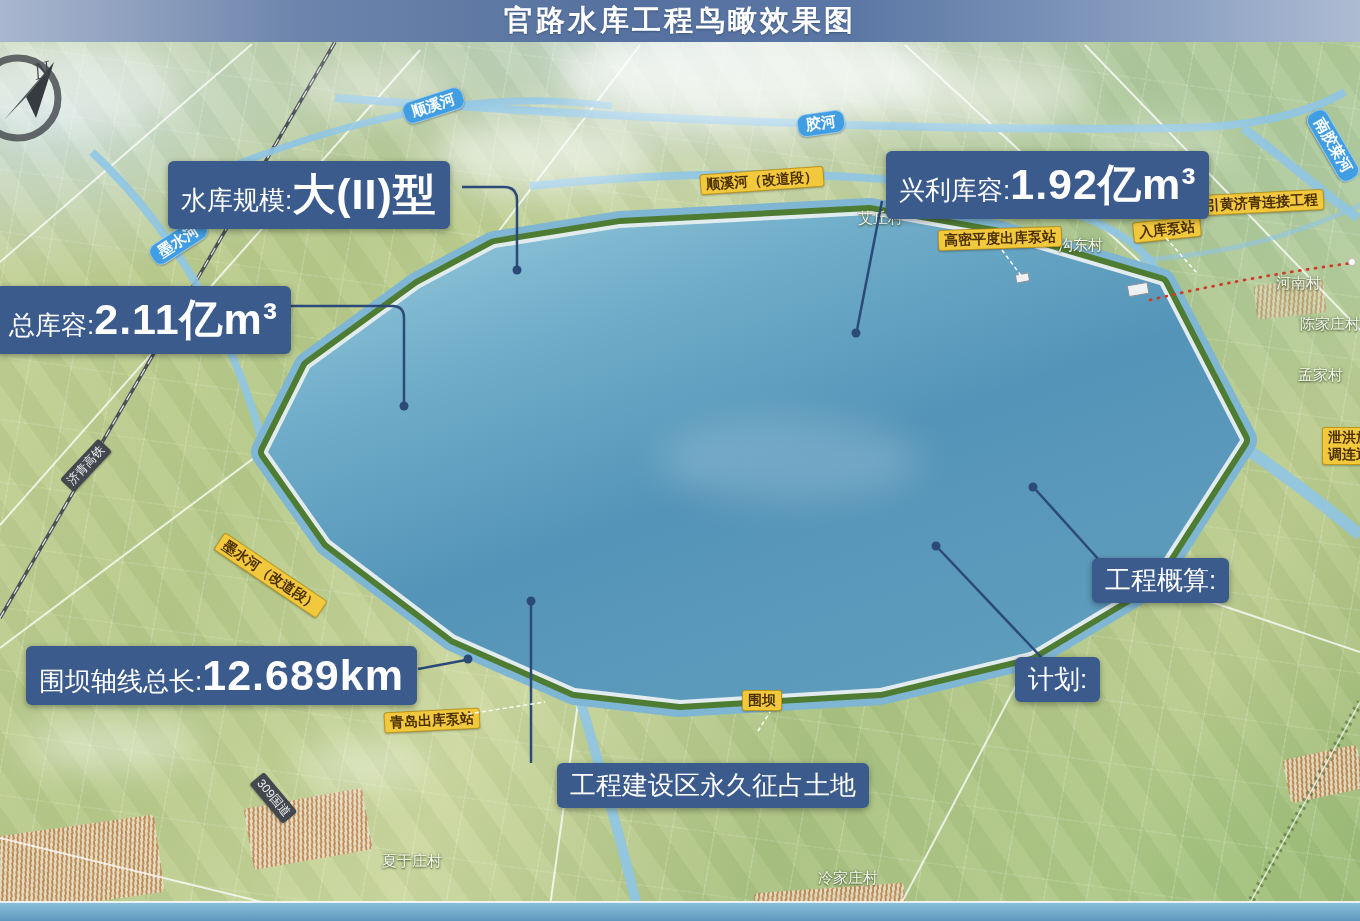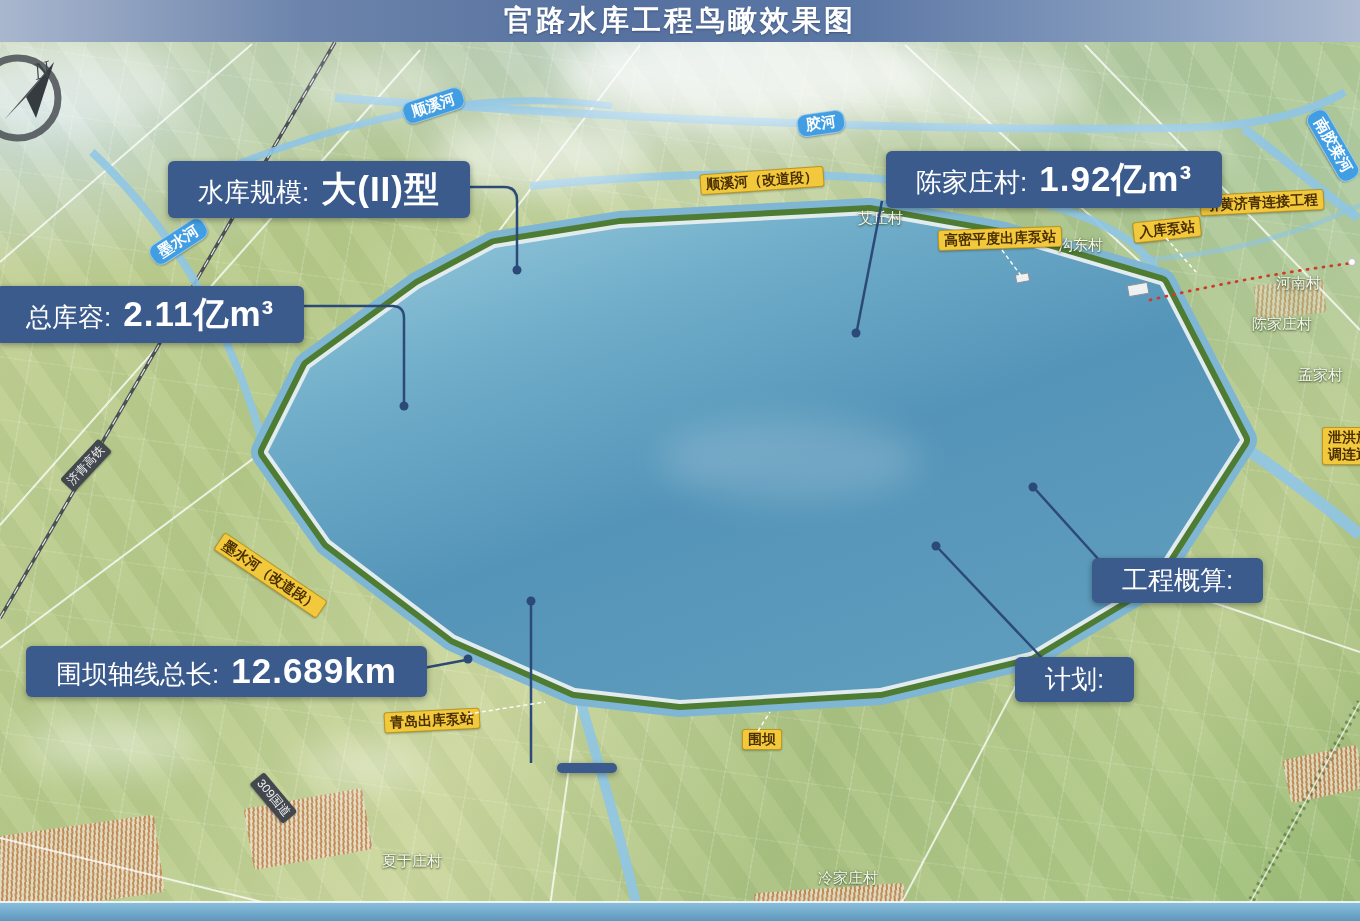--- a/index.html
+++ b/index.html
@@ -25,24 +25,24 @@
       repeating-linear-gradient(8deg,rgba(255,255,255,.10) 0 1.5px,transparent 1.5px 62px),
       repeating-linear-gradient(55deg,rgba(110,140,60,.07) 0 22px,rgba(232,238,180,.08) 22px 44px);}
   .layer{position:absolute;left:0;top:0;}
   
   .patch{position:absolute;border-radius:4px;opacity:.8;filter:blur(.4px);
     background:repeating-linear-gradient(100deg,#c77a4a 0 2px,#e9e1cd 2px 4.5px);}
   
   .cloud{position:absolute;background:rgba(255,255,255,.8);border-radius:50%;filter:blur(18px);}
   
   .callout{position:absolute;z-index:30;background:#3b5b8d;color:#fff;white-space:nowrap;
-    display:flex;align-items:baseline;padding:5px 30px;border-radius:6px;
-    box-shadow:0 2px 6px rgba(0,0,0,.35);gap:12px;}
+    display:flex;align-items:baseline;padding:5px 13px;border-radius:6px;
+    box-shadow:0 2px 6px rgba(0,0,0,.35);}
   .callout .cl{font-size:26px;}
-  .callout .cv{font-size:35px;font-weight:bold;letter-spacing:1px;}
+  .callout .cv{font-size:43px;font-weight:bold;letter-spacing:1px;}
   .note{position:absolute;z-index:30;color:#fff;font-size:19px;letter-spacing:.5px;
     text-shadow:0 1px 2px rgba(40,60,30,.85),0 0 4px rgba(40,60,30,.5);white-space:nowrap;}
   
   .ylab{position:absolute;z-index:25;background:#f2c93c;color:#4a2f00;font-weight:bold;
     font-size:14px;line-height:17px;padding:1px 5px;border-radius:3px;white-space:nowrap;
     border:1px solid rgba(150,110,0,.55);box-shadow:0 1px 2px rgba(0,0,0,.25);}
   .rlab{position:absolute;z-index:25;background:#419ee2;color:#fff;font-weight:bold;
     font-size:15px;padding:1px 8px;border-radius:9px;white-space:nowrap;
     border:1px solid rgba(255,255,255,.45);box-shadow:0 1px 2px rgba(0,0,0,.3);}
   .klab{position:absolute;z-index:25;background:#43484e;color:#f2f2f2;font-size:12px;
@@ -182,57 +182,58 @@
 
   <div class="callout" style="left:168px;top:161px">
     <span class="cl">水库规模:</span>
       <span class="cv">大(II)型</span>
   </div>
   <div class="callout" style="left:-4px;top:286px">
     <span class="cl">总库容:</span>
       <span class="cv">2.11亿m³</span>
   </div>
   <div class="callout" style="left:886px;top:151px">
-    <span class="cl">陈家庄村:</span>
+    <span class="cl">兴利库容:</span>
       <span class="cv">1.92亿m³</span>
   </div>
   <div class="callout" style="left:26px;top:646px">
     <span class="cl">围坝轴线总长:</span>
       <span class="cv">12.689km</span>
   </div>
   <div class="callout" style="left:1092px;top:558px">
     <span class="cl">工程概算:</span>
   </div>
   <div class="callout" style="left:1015px;top:657px">
     <span class="cl">计划:</span>
   </div>
   <div class="callout" style="left:557px;top:763px">
+    <span class="cl">工程建设区永久征占土地</span>
   </div>
 
   <div class="rlab" style="left:402px;top:94px;transform:rotate(-18deg)">顺溪河</div>
   <div class="rlab" style="left:797px;top:112px;transform:rotate(-8deg)">胶河</div>
   <div class="rlab" style="left:1294px;top:134px;transform:rotate(60deg)">南胶莱河</div>
   <div class="rlab" style="left:147px;top:230px;transform:rotate(-33deg)">墨水河</div>
 
   <div class="klab" style="left:58px;top:456px;transform:rotate(-47deg)">济青高铁</div>
   <div class="klab" style="left:264px;top:772px;transform:rotate(50deg);transform-origin:left top">309国道</div>
 
   <div class="ylab" style="left:700px;top:170px;transform:rotate(-4deg)">顺溪河（改道段）</div>
   <div class="ylab" style="left:1200px;top:192px;transform:rotate(-3deg)">引黄济青连接工程</div>
   <div class="ylab" style="left:938px;top:228px;transform:rotate(-2deg)">高密平度出库泵站</div>
   <div class="ylab" style="left:1133px;top:219px;transform:rotate(-6deg)">入库泵站</div>
   <div class="ylab" style="left:1322px;top:427px;border-radius:3px 0 0 3px;border-right:none">
     <div>泄洪放</div>
     <div>调连通</div>
   </div>
   <div class="ylab" style="left:225px;top:532px;transform:rotate(34deg);transform-origin:left top">墨水河（改道段）</div>
   <div class="ylab" style="left:384px;top:710px;transform:rotate(-3deg)">青岛出库泵站</div>
-  <div class="ylab" style="left:742px;top:729px">围坝</div>
+  <div class="ylab" style="left:742px;top:690px">围坝</div>
 
   <div class="vlab" style="left:858px;top:209px">艾丘村</div>
   <div class="vlab" style="left:1058px;top:236px">沟东村</div>
   <div class="vlab" style="left:1276px;top:274px">河南村</div>
-  <div class="vlab" style="left:1252px;top:315px">陈家庄村</div>
+  <div class="vlab" style="left:1300px;top:315px">陈家庄村</div>
   <div class="vlab" style="left:1298px;top:366px">孟家村</div>
   <div class="vlab" style="left:382px;top:852px">夏于庄村</div>
   <div class="vlab" style="left:818px;top:869px">冷家庄村</div>
 
 </div>
 
 </body></html>

